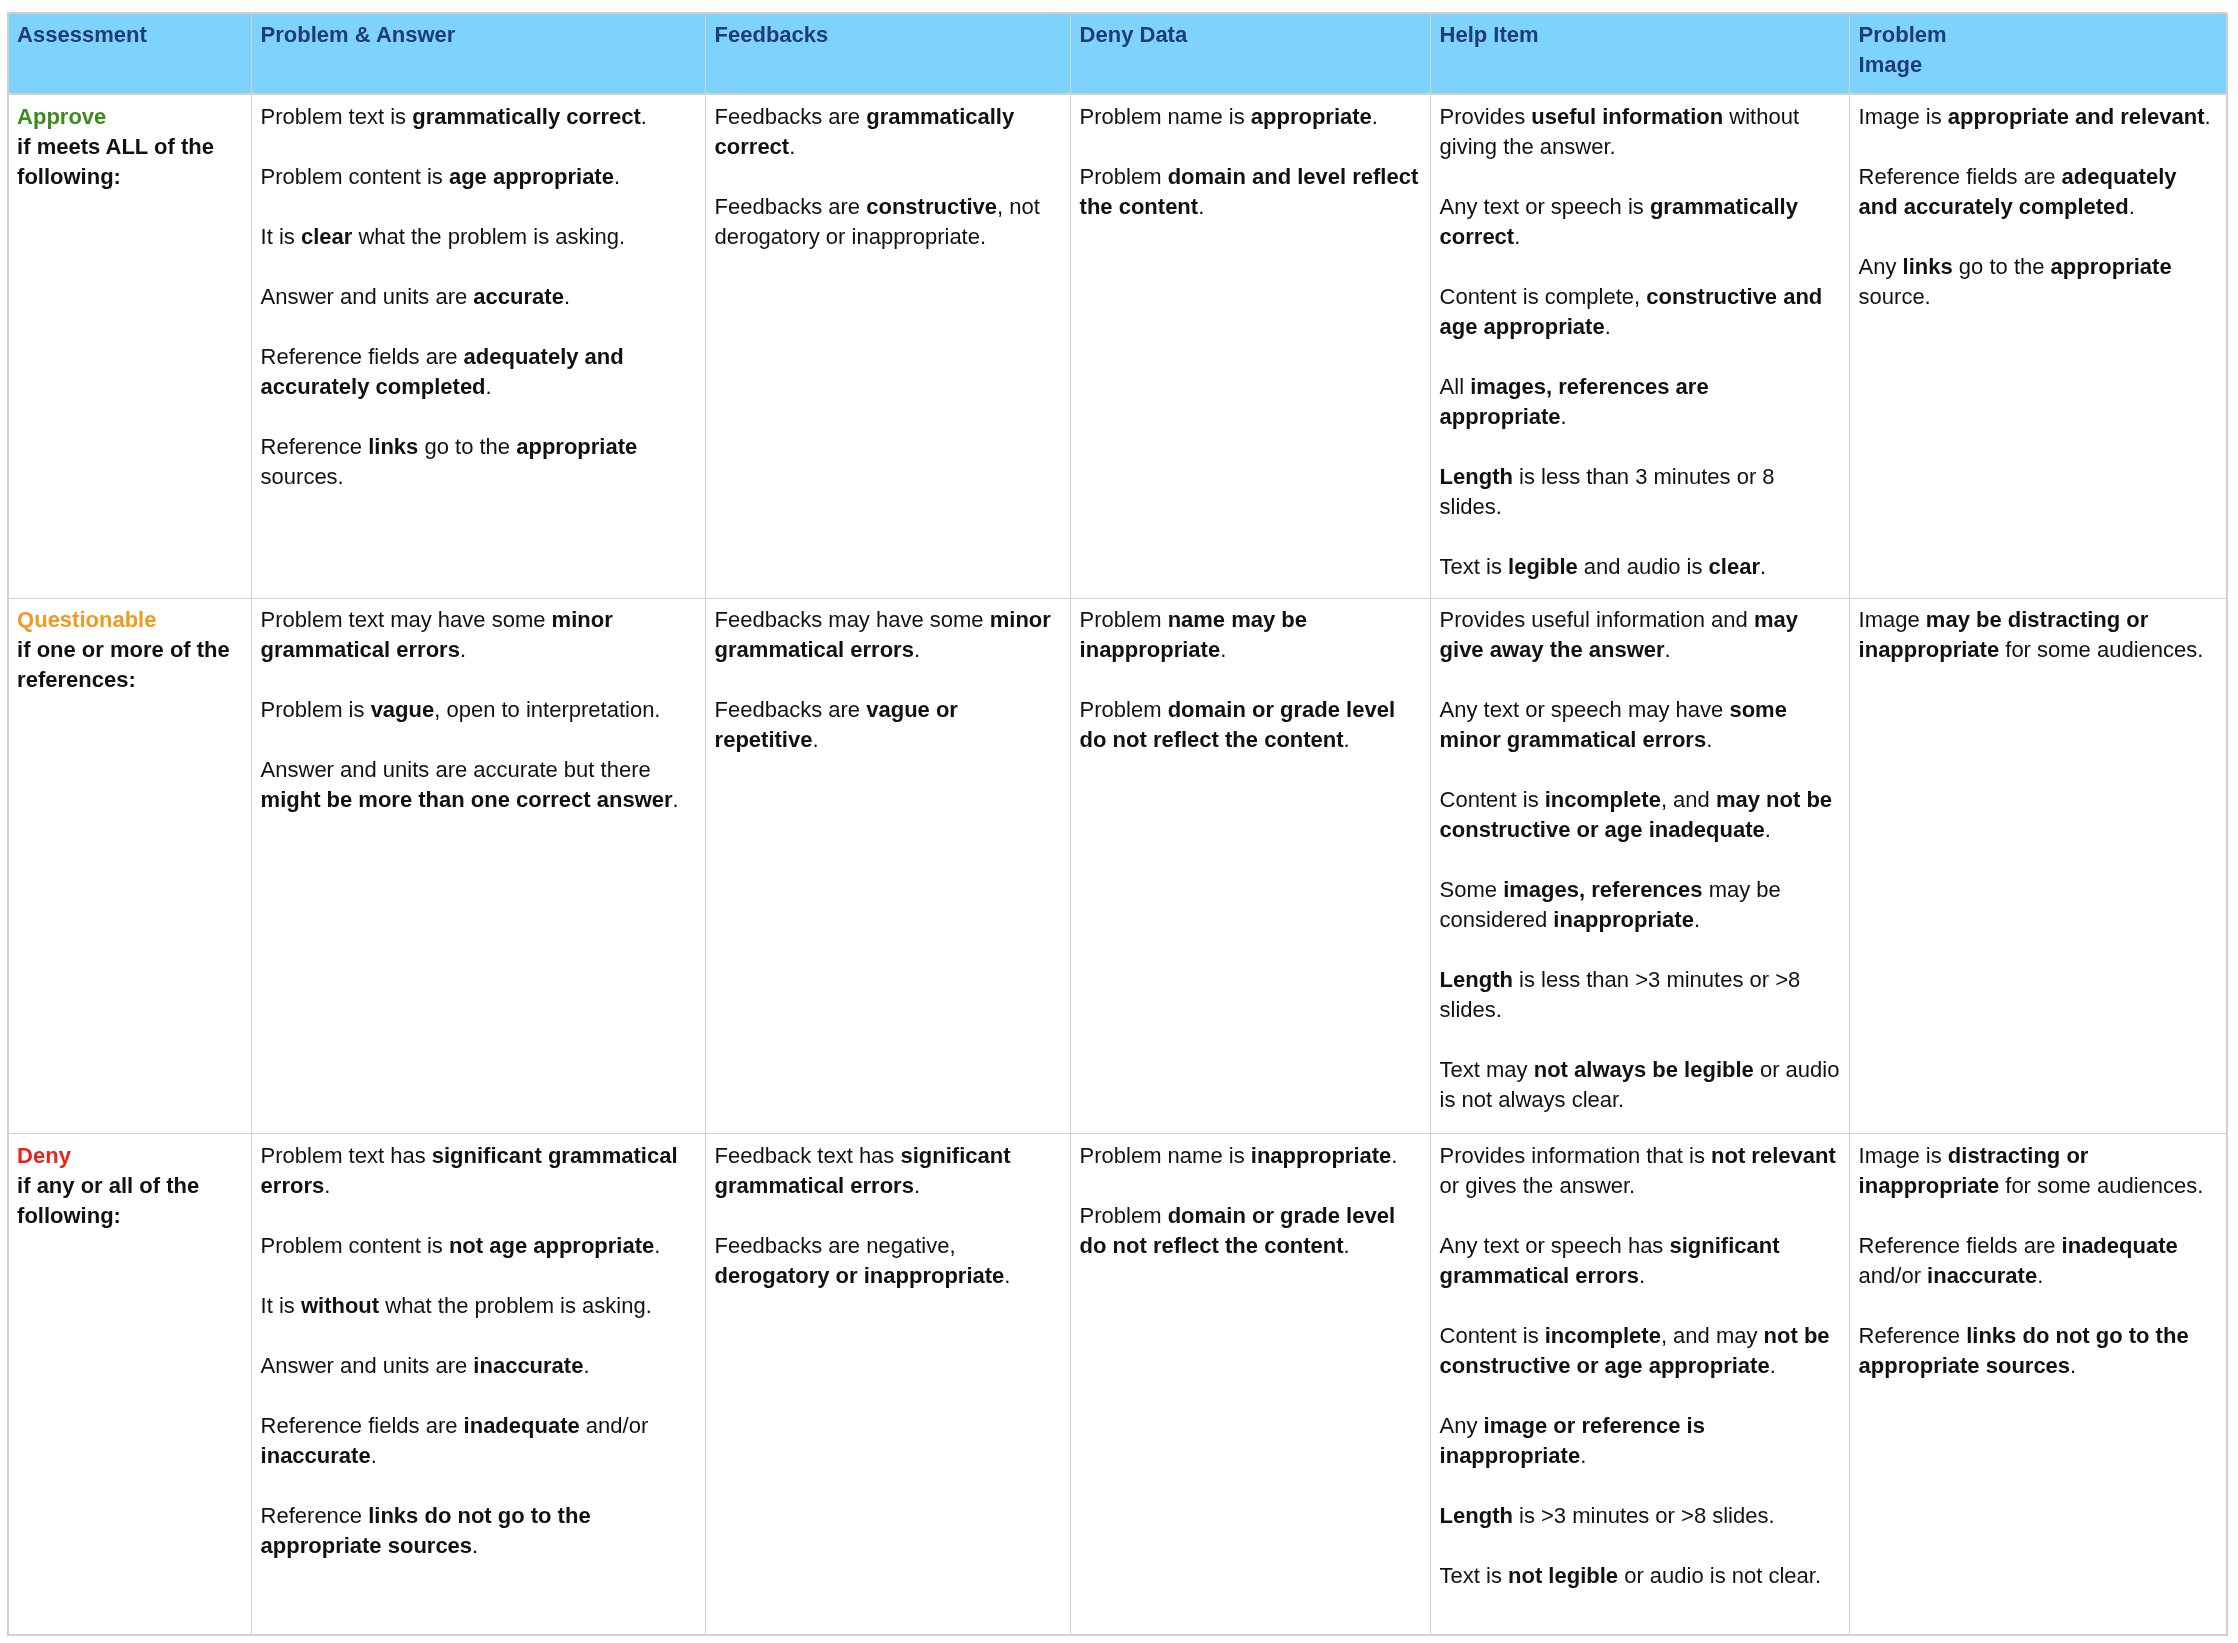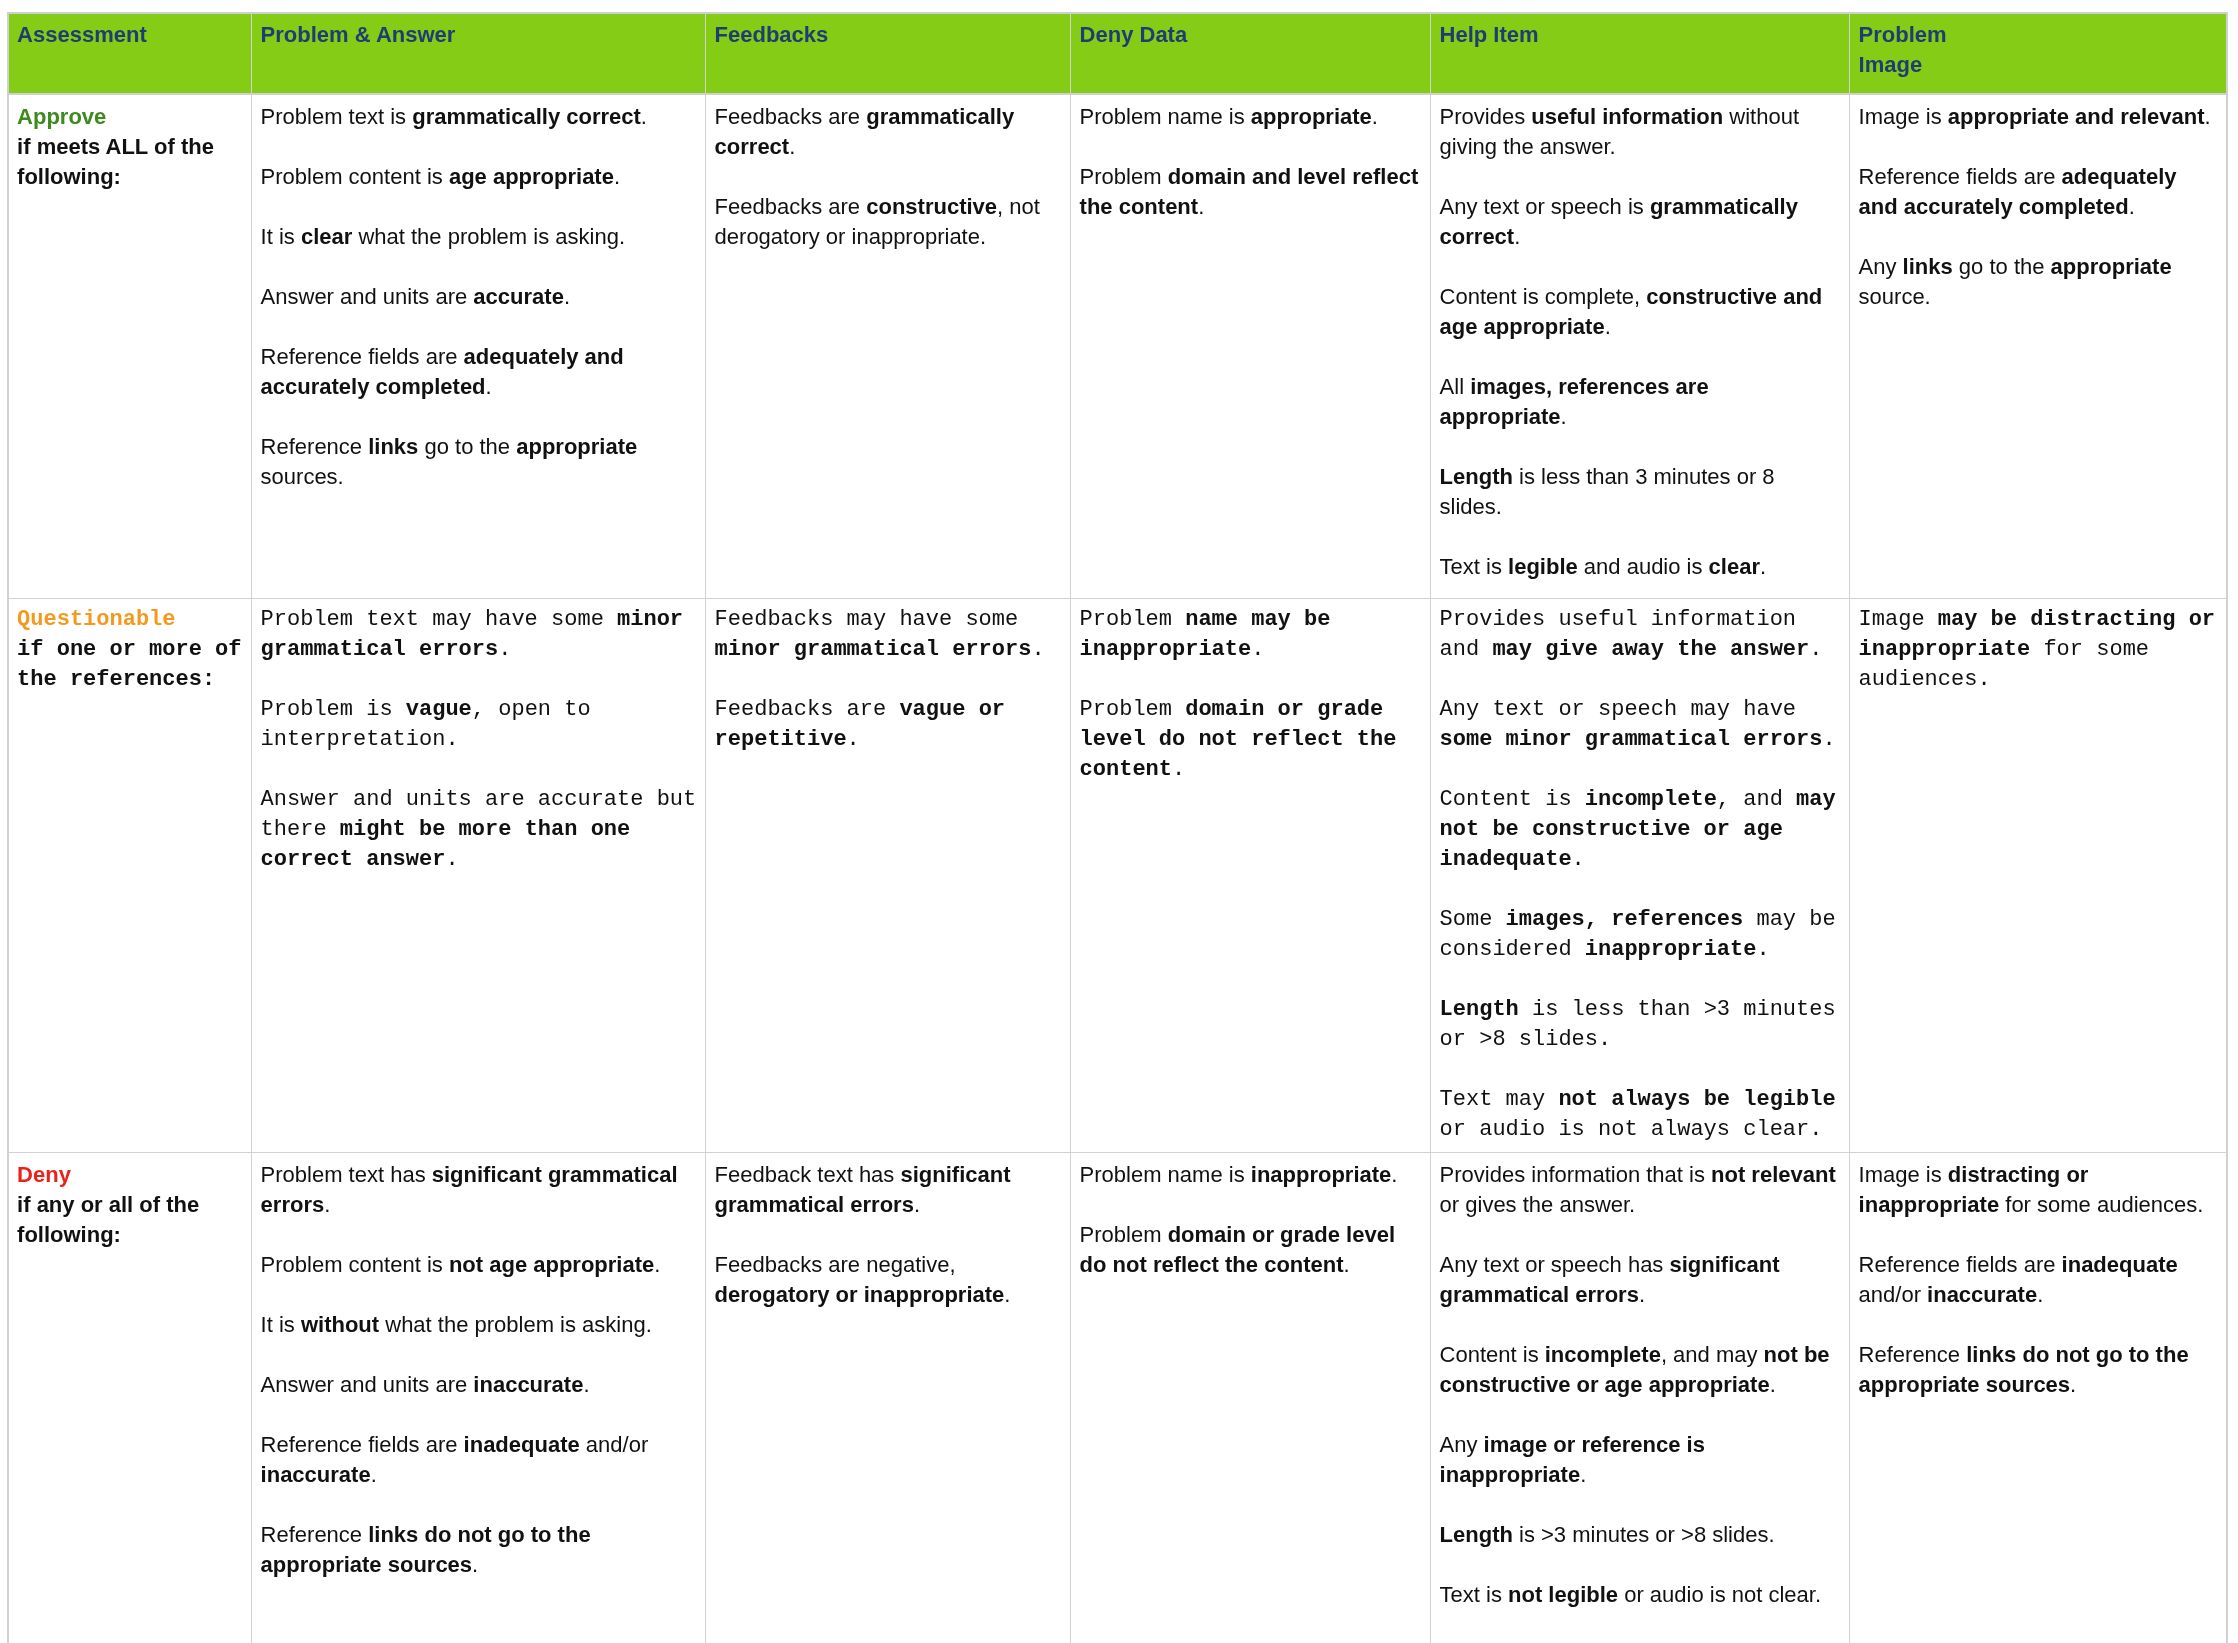--- a/index.html
+++ b/index.html
@@ -11,24 +11,24 @@
     border: 2.5px solid #d0d0d0;
   }
   table.rubric col.c0 { width: 244px; }
   table.rubric col.c1 { width: 454px; }
   table.rubric col.c2 { width: 365px; }
   table.rubric col.c3 { width: 360px; }
   table.rubric col.c4 { width: 419px; }
   table.rubric col.c5 { width: 377px; }
   th, td { border: 1.7px solid #d2d2d2; vertical-align: top; text-align: left;
            padding: 6.7px 8.4px 6.7px 8.4px; font-size: 22px; line-height: 30px; }
-  th { background: #84cc16; color: #1f3d73; font-weight: bold; height: 66px; }
+  th { background: #7dd3fc; color: #1f3d73; font-weight: bold; height: 66px; }
   thead tr { border-bottom: 2.5px solid #d0d0d0; }
   tr.row-approve td { height: 489px; }
-  tr.row-questionable td { height: 521px; font-family: Liberation Mono, monospace; }
+  tr.row-questionable td { height: 521px; }
   tr.row-deny td { height: 487px; }
   .level-name { font-weight: bold; display: block; }
   .level-cond { font-weight: bold; display: block; }
   .c-approve { color: #3d8a1f; }
   .c-questionable { color: #f39a1e; }
   .c-deny { color: #e8231a; }
   .crit { margin: 0 0 30px 0; }
   .crit:last-child { margin-bottom: 0; }
   .crit b { font-weight: bold; }
   th .h-line { display: block; }

